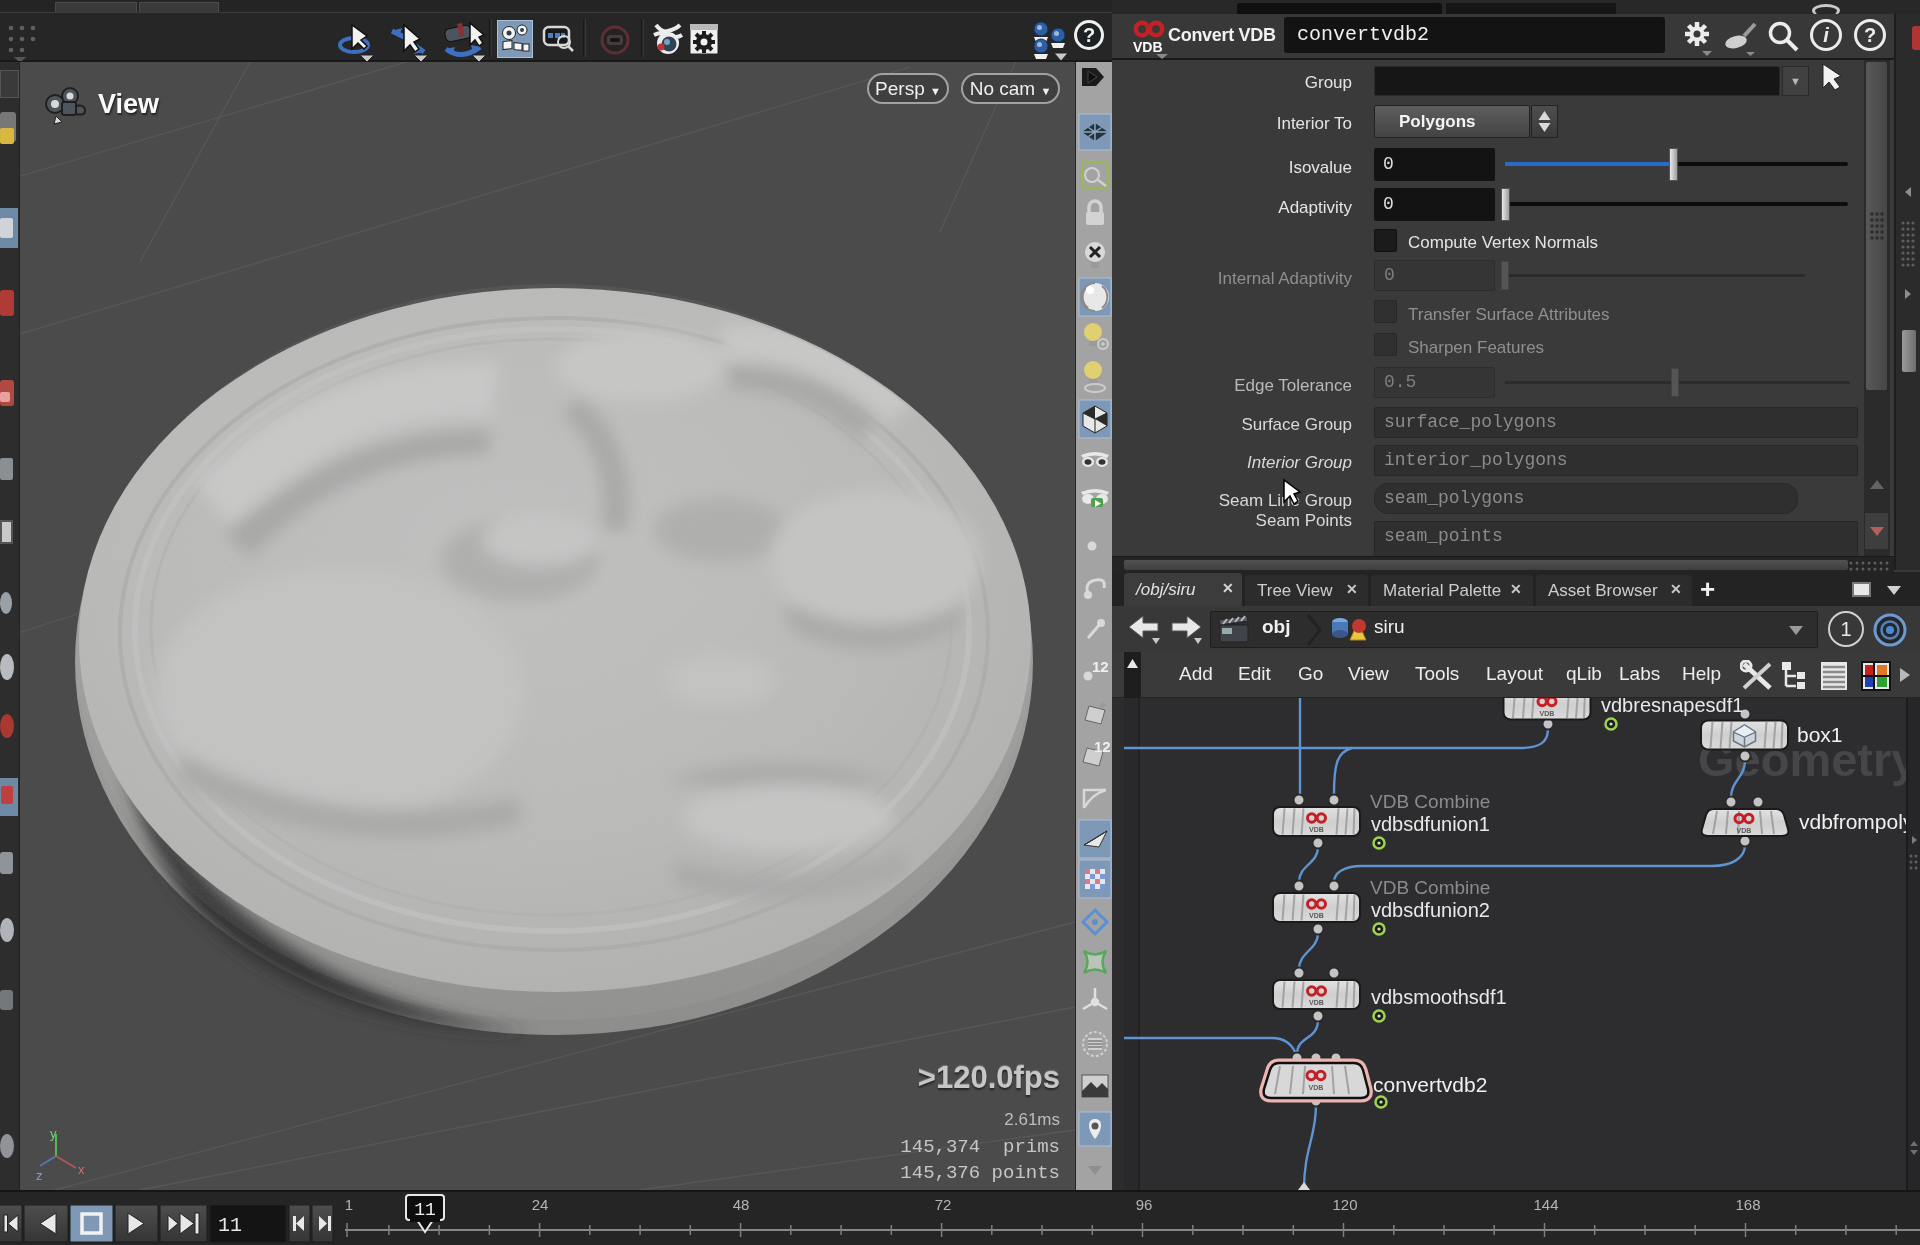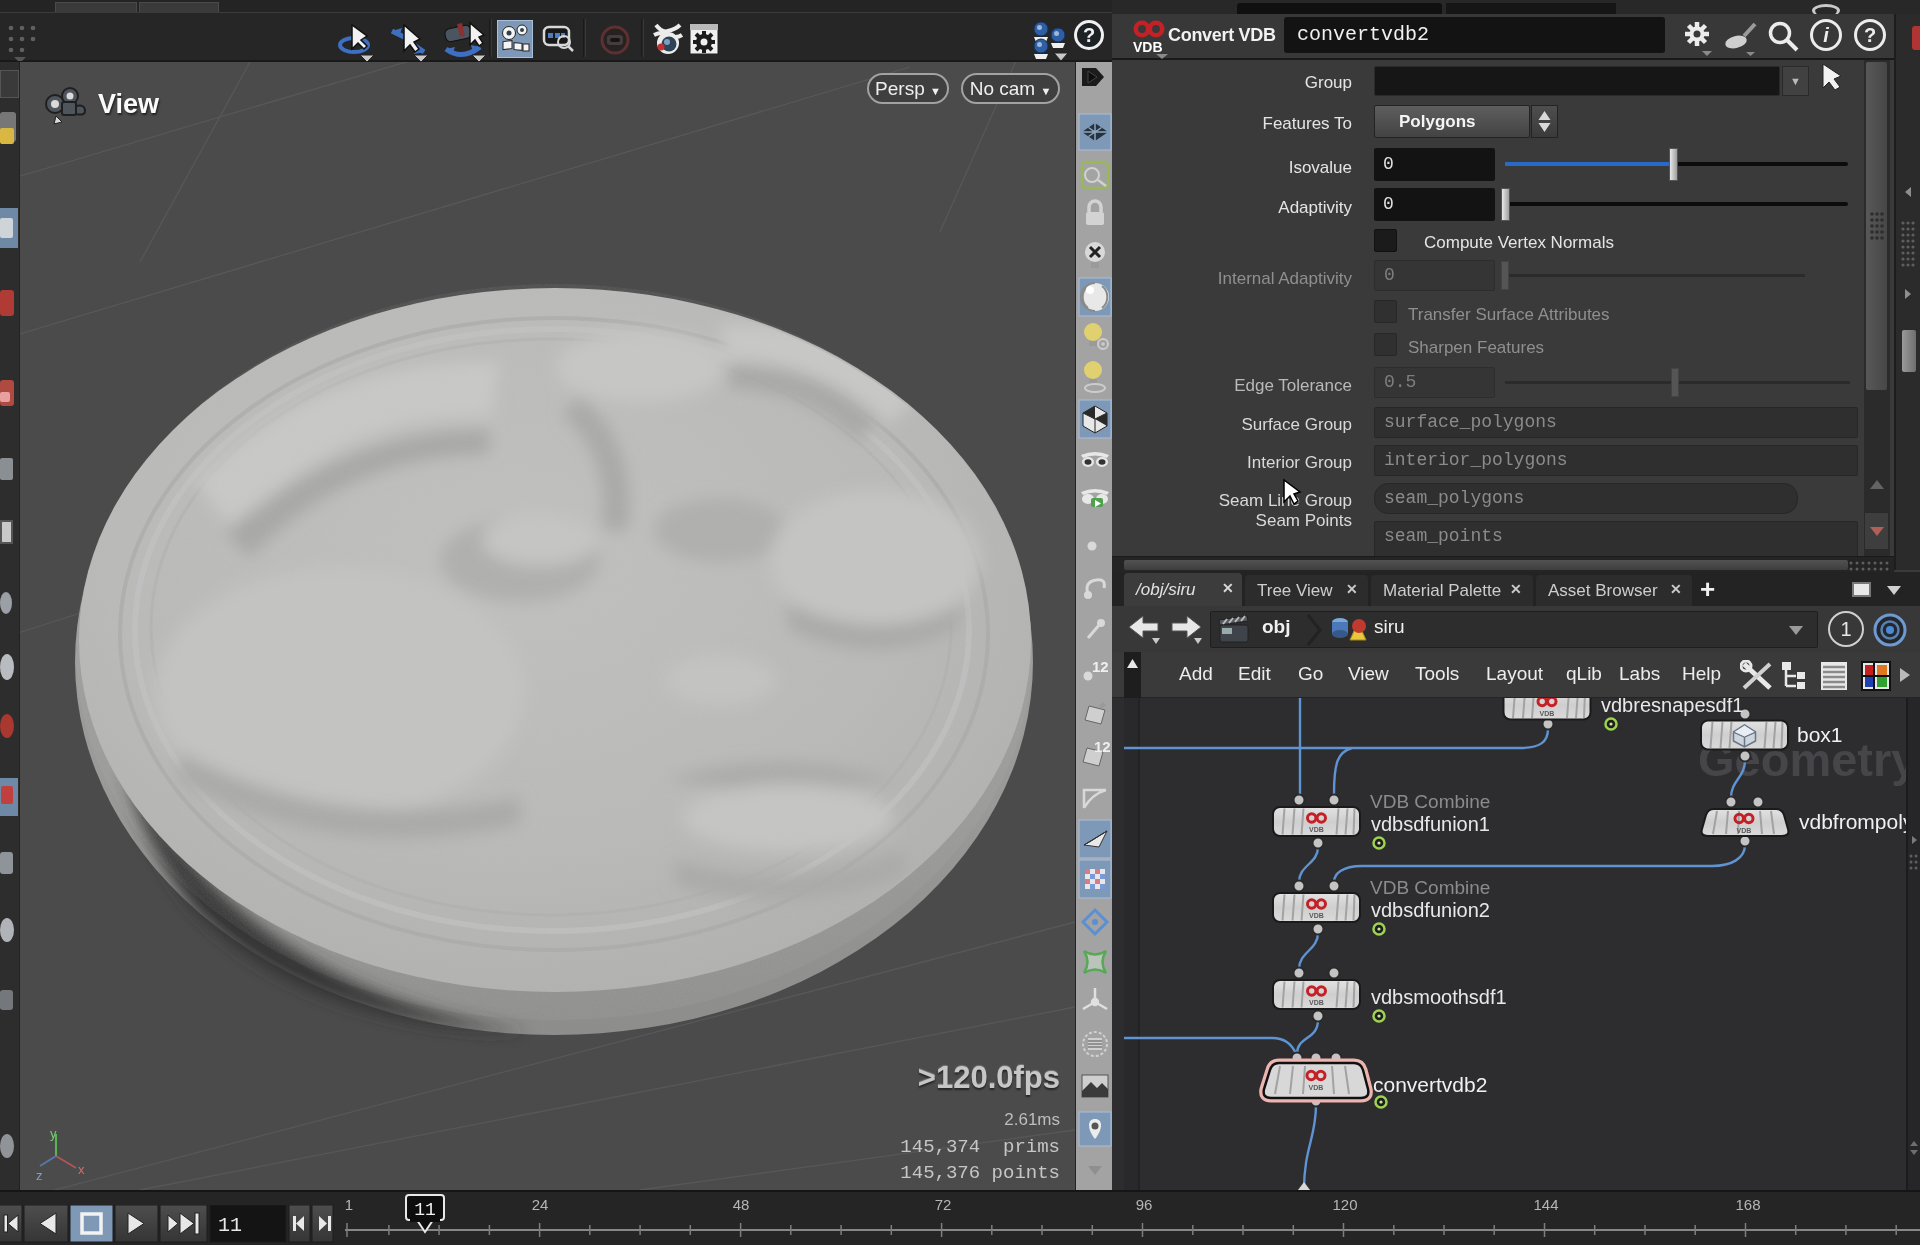--- a/index.html
+++ b/index.html
@@ -447,30 +447,30 @@
     </svg>
 
     <div class="abs" style="left:698px;top:5px;width:32px;height:32px;border:3px solid #ececec;border-radius:50%;box-sizing:border-box;color:#ececec;font-size:20px;font-weight:bold;text-align:center;line-height:26px;font-style:italic;">i</div>
 
     <div class="abs" style="left:742px;top:5px;width:32px;height:32px;border:3px solid #ececec;border-radius:50%;box-sizing:border-box;color:#ececec;font-size:20px;font-weight:bold;text-align:center;line-height:26px;">?</div>
   </div>
 
   <div class="abs" style="left:0;top:60px;width:782px;height:496px;background:#3a3a3a;overflow:hidden;" id="params">
 
     <div class="abs" style="left:0;top:13px;width:240px;text-align:right;font-size:17px;color:#e4e4e4;">Group</div>
-    <div class="abs" style="left:0;top:54px;width:240px;text-align:right;font-size:17px;color:#e4e4e4;">Features To</div>
+    <div class="abs" style="left:0;top:54px;width:240px;text-align:right;font-size:17px;color:#e4e4e4;">Interior To</div>
     <div class="abs" style="left:0;top:98px;width:240px;text-align:right;font-size:17px;color:#e4e4e4;">Isovalue</div>
     <div class="abs" style="left:0;top:138px;width:240px;text-align:right;font-size:17px;color:#e4e4e4;">Adaptivity</div>
-    <div class="abs" style="left:296px;top:173px;font-size:17px;color:#e4e4e4;margin-left:16px;">Compute Vertex Normals</div>
+    <div class="abs" style="left:296px;top:173px;font-size:17px;color:#e4e4e4;">Compute Vertex Normals</div>
     <div class="abs" style="left:0;top:209px;width:240px;text-align:right;font-size:17px;color:#8f8f8f;">Internal Adaptivity</div>
     <div class="abs" style="left:296px;top:245px;font-size:17px;color:#8f8f8f;">Transfer Surface Attributes</div>
     <div class="abs" style="left:296px;top:278px;font-size:17px;color:#8f8f8f;">Sharpen Features</div>
     <div class="abs" style="left:0;top:316px;width:240px;text-align:right;font-size:17px;color:#b9b9b9;">Edge Tolerance</div>
     <div class="abs" style="left:0;top:355px;width:240px;text-align:right;font-size:17px;color:#d9d9d9;">Surface Group</div>
-    <div class="abs" style="left:0;top:393px;width:240px;text-align:right;font-size:17px;color:#d9d9d9;">Interior Group</div>
+    <div class="abs" style="left:0;top:393px;width:240px;text-align:right;font-size:17px;color:#d9d9d9;font-style:italic;">Interior Group</div>
     <div class="abs" style="left:0;top:431px;width:240px;text-align:right;font-size:17px;color:#d9d9d9;">Seam Line Group</div>
     <div class="abs" style="left:0;top:451px;width:240px;text-align:right;font-size:17px;color:#d9d9d9;">Seam Points</div>
 
     <div class="abs" style="left:262px;top:6px;width:406px;height:30px;background:#161616;border-radius:2px;border:1px solid #2a2a2a;box-sizing:border-box;"></div>
     <div class="abs" style="left:670px;top:6px;width:27px;height:30px;background:#414141;border:1px solid #2a2a2a;box-sizing:border-box;text-align:center;color:#b9b9b9;font-size:11px;line-height:28px;">▼</div>
     <svg class="abs" style="left:706px;top:2px;" width="26" height="32" viewBox="0 0 26 32">
         <path d="M5 2 L5 26 L11 20 L17 28 L22 25 L16 17 L23 14 Z" fill="#f2f2f2" stroke="#222"></path>
       </svg>
 
     <div class="abs" style="left:262px;top:45px;width:156px;height:33px;background:linear-gradient(#5e5e5e,#434343);border:1px solid #232323;box-sizing:border-box;border-radius:2px;color:#f4f4f4;font-weight:bold;font-size:17px;line-height:31px;padding-left:24px;">Polygons</div>

